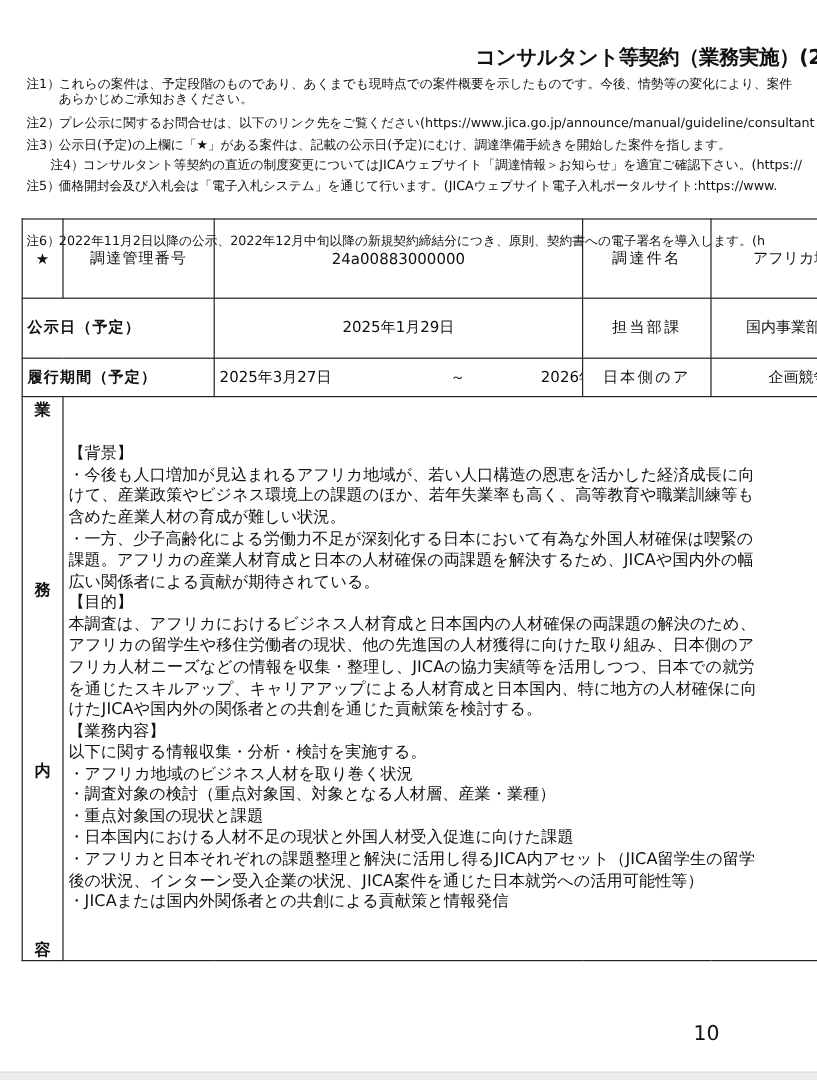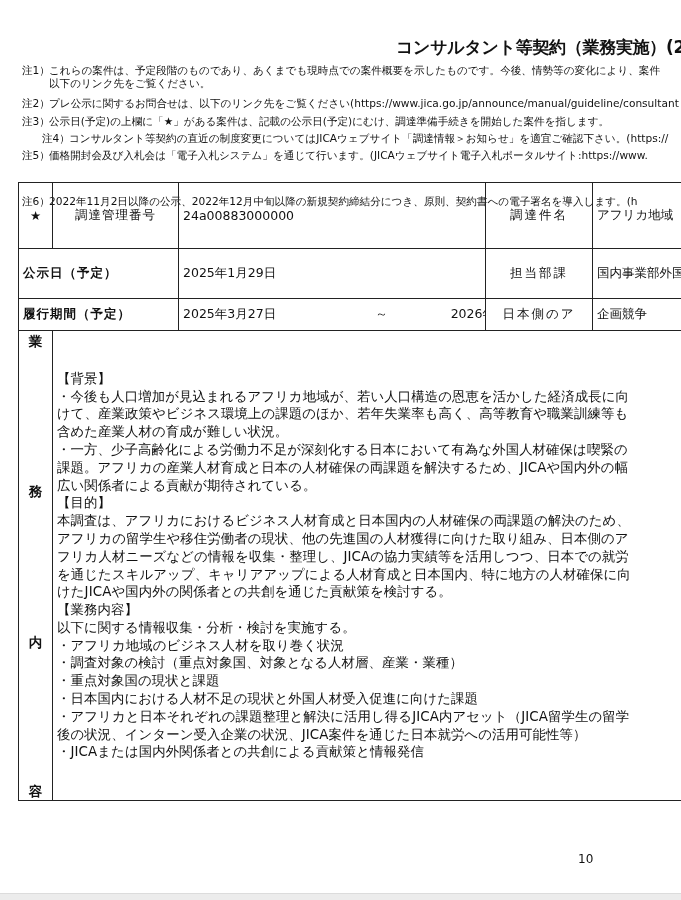--- a/index.html
+++ b/index.html
@@ -27,45 +27,45 @@
       border-collapse: collapse; table-layout: fixed;
       width: 720px;
     }
     table.info td {
       border: 1.5px solid #222; padding: 0 4px; font-size: 12.5px; vertical-align: middle; white-space: nowrap; overflow: hidden;
     }
     td.star { text-align: center; font-size: 12px; }
     td.lbl-small { text-align: center; font-size: 11px; letter-spacing: 1px; }
     td.lbl { font-size: 13px; letter-spacing: 1px; font-weight: bold; }
     td.lbl2 { text-align: center; font-size: 14px; letter-spacing: 2px; }
-    td.val { font-size: 13px; }
+    td.val { font-size: 13px; text-align: center; }
     .period { display: flex; align-items: center; gap: 37px; }
     .period .tilde { margin-left: 62px; margin-right: 26px; }
 
     td.vert {
       vertical-align: top; text-align: center; padding: 0; position: relative;
     }
     .vchar { position: absolute; left: 0; width: 100%; text-align: center; font-size: 13.5px; font-weight: bold; }
     td.body-cell { vertical-align: top; padding: 2px 3px; white-space: normal; }
     .body-text { width: 628px; font-size: 13.4px; line-height: 17.8px; letter-spacing: 0.1px; }
     .body-text p { margin: 0; white-space: nowrap; }
 
-    .page-number { position: absolute; left: 578px; top: 852px; font-size: 12px; }
+    .page-number { position: absolute; left: 578px; top: 852px; font-size: 17px; }
   </style>
 </head>
 <body>
 
 <div class="page">
 
   <div class="title">コンサルタント等契約（業務実施）(2025</div>
 
   <div class="notes">
     <div class="note" style="top:0px;">
       <span class="nlabel">注1）</span><span class="ntext">これらの案件は、予定段階のものであり、あくまでも現時点での案件概要を示したものです。今後、情勢等の変化により、案件</span>
-      <span class="ntext2">以下のリンク先をご覧ください。</span>
+      <span class="ntext2">あらかじめご承知おきください。</span>
     </div>
     <div class="note" style="top:33px;">
       <span class="nlabel">注2）</span><span class="ntext">プレ公示に関するお問合せは、以下のリンク先をご覧ください(https://www.jica.go.jp/announce/manual/guideline/consultant</span>
     </div>
     <div class="note" style="top:51px;">
       <span class="nlabel">注3）</span><span class="ntext">公示日(予定)の上欄に「★」がある案件は、記載の公示日(予定)にむけ、調達準備手続きを開始した案件を指します。</span>
     </div>
     <div class="note" style="top:68px;margin-left:20px;">
       <span class="nlabel">注4）</span><span class="ntext">コンサルタント等契約の直近の制度変更についてはJICAウェブサイト「調達情報＞お知らせ」を適宜ご確認下さい。(https://</span>
     </div>

